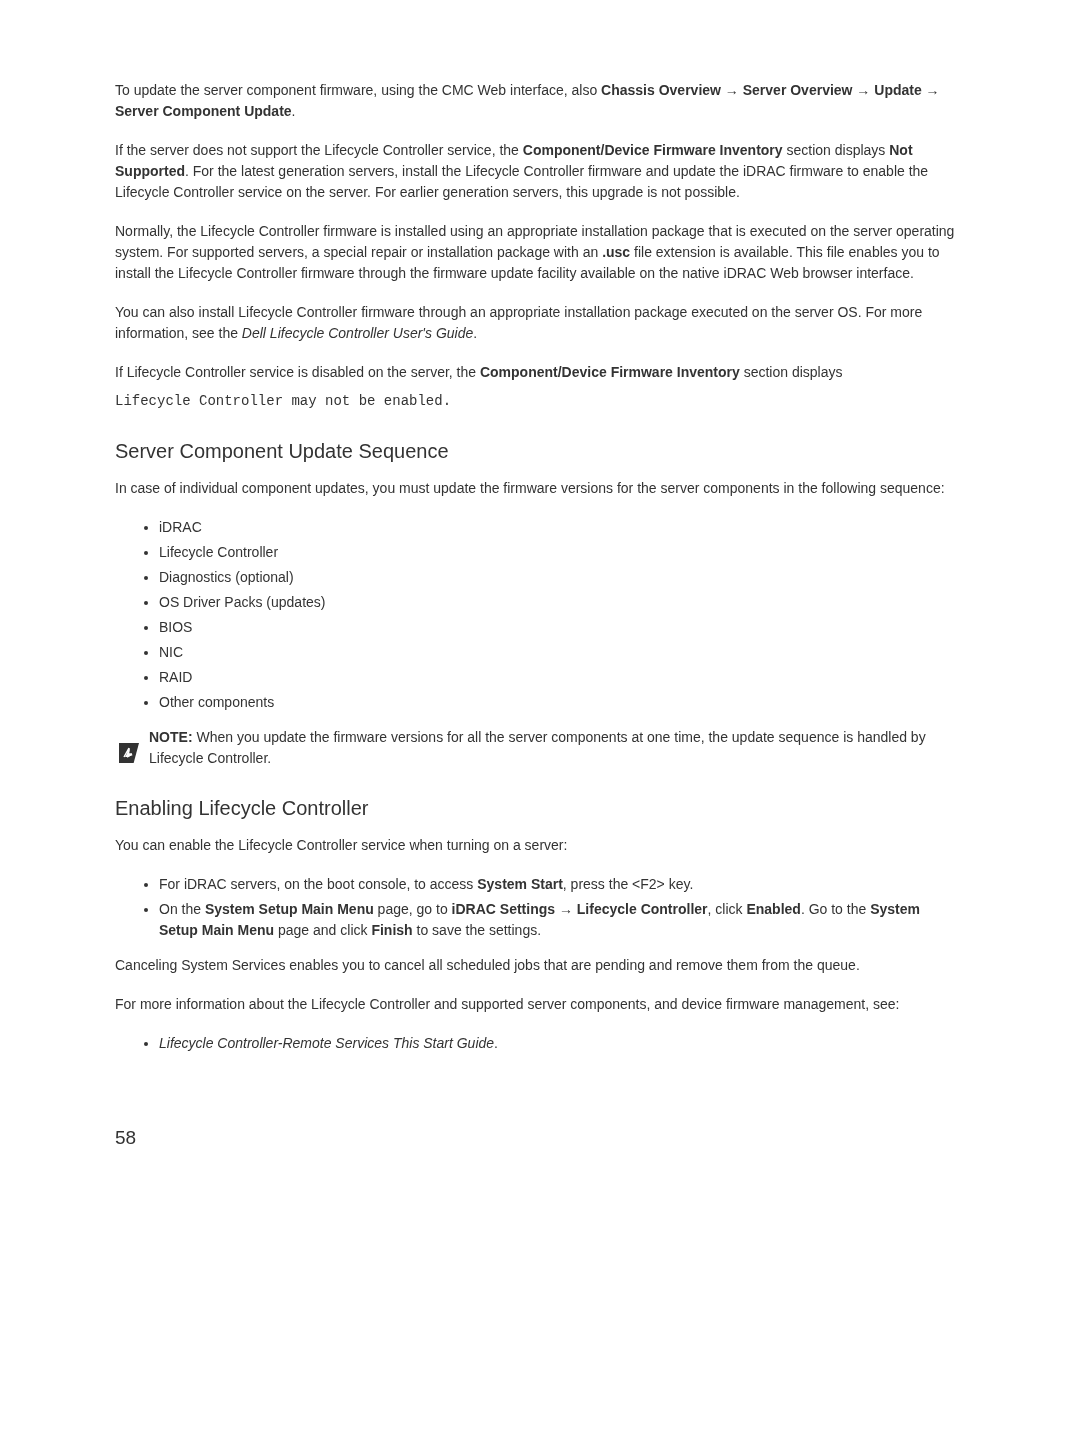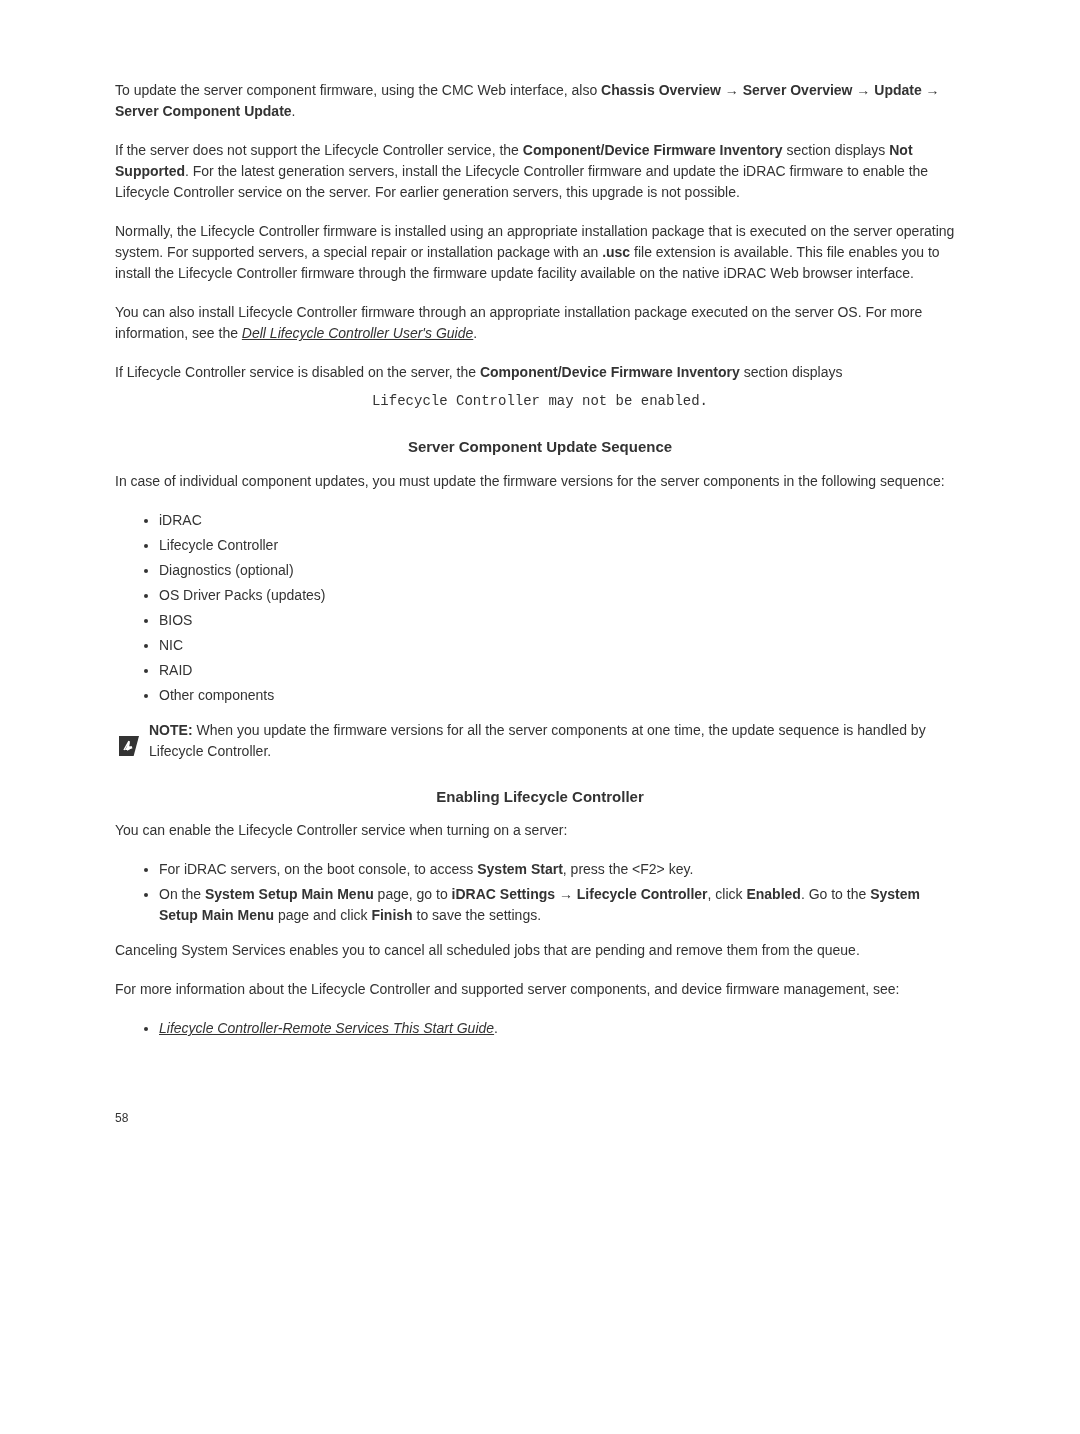--- a/index.html
+++ b/index.html
@@ -11,25 +11,24 @@
       font-size: 14px;
       line-height: 1.5;
     }
     p {
       margin: 0 0 18px 0;
     }
     .bold {
       font-weight: bold;
     }
     h2 {
-      font-size: 15px;
-      font-weight: bold;
+      font-size: 20px;
+      font-weight: normal;
       margin: 24px 0 12px 0;
       color: #333;
-      text-align: center;
     }
     ul {
       margin: 0 0 14px 0;
       padding-left: 28px;
     }
     li {
       margin: 4px 16px;
     }
     .note-block {
       display: flex;
@@ -40,29 +39,27 @@
       flex-shrink: 0;
       margin-right: 10px;
       margin-left: 4px;
       margin-top: 2px;
     }
     .note-text {
       flex: 1;
     }
     .italic {
       font-style: italic;
-      text-decoration: underline;
     }
     .code {
       font-family: "Courier New", monospace;
-      text-align: center;
     }
     .page-number {
       margin-top: 70px;
-      font-size: 12px;
+      font-size: 19px;
     }
   </style>
 </head>
 <body>
 
 <p>
   <span>To update the server component firmware, using the CMC Web interface, also </span><span class="bold">Chassis Overview</span><span> → </span><span class="bold">Server Overview</span><span> → </span><span class="bold">Update</span><span> → </span><span class="bold">Server Component Update</span><span>.</span>
 </p>
 
 <p>

